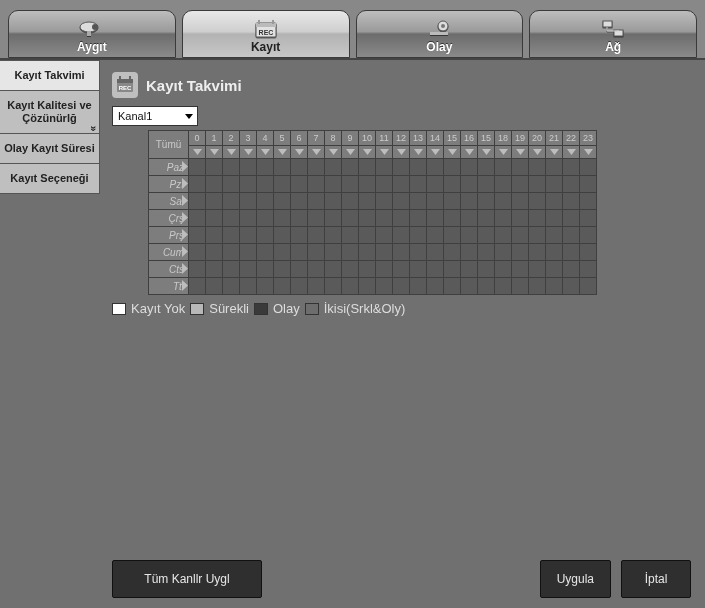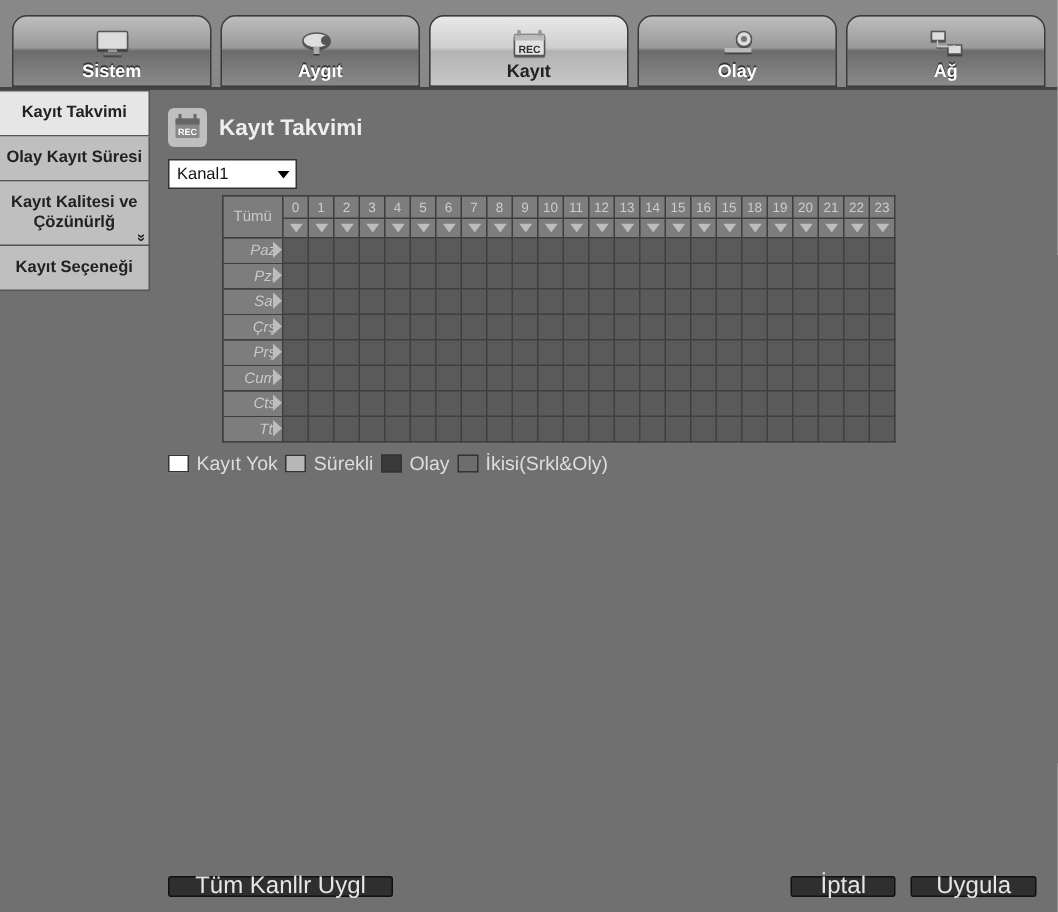--- a/index.html
+++ b/index.html
@@ -85,42 +85,32 @@
   .legend .sw { width:14px; height:12px; border:1px solid #333; }
   .legend .sw.none { background:#fff; }
   .legend .sw.cont { background:#b8b8b8; }
   .legend .sw.evt  { background:#3a3a3a; }
   .legend .sw.both { background:#6d6d6d; }
 
   
   .btnbar { margin-top:auto; display:flex; gap:10px; padding-top:20px; }
   .btnbar .spacer { flex:1; }
   .btn {
-    min-width:70px; height:14px; background:#2f2f2f; color:#e6e6e6; font-size:16px;
+    min-width:70px; height:38px; background:#2f2f2f; color:#e6e6e6; font-size:12px;
     border:1px solid #111; display:flex; align-items:center; justify-content:center;
     padding:0 16px; cursor:pointer; border-radius:2px;
   }
   .btn.wide { min-width:150px; }
 
 </style>
 </head>
 <body>
 
 <div class="app">
   <div class="topbar" id="topbar">
-      <div class="tab">
-        <div class="ticon">
-          <svg width="24" height="18" viewBox="0 0 24 18">
-            <rect x="2" y="1" width="20" height="12" rx="1" fill="#dcdcdc" stroke="#555"></rect>
-            <rect x="9" y="13" width="6" height="2" fill="#999"></rect>
-            <rect x="6" y="15" width="12" height="2" fill="#777"></rect>
-          </svg>
-        </div>
-        <span>Sistem</span>
-      </div>
       <div class="tab">
         <div class="ticon">
           <svg width="26" height="18" viewBox="0 0 26 18">
             <ellipse cx="10" cy="7" rx="9" ry="5" fill="#ddd" stroke="#555"></ellipse>
             <rect x="8" y="11" width="4" height="5" fill="#aaa"></rect>
             <circle cx="16" cy="7" r="3" fill="#555"></circle>
           </svg>
         </div>
         <span>Aygıt</span>
       </div>
@@ -154,22 +144,22 @@
             <path d="M7 7v4h11V10" stroke="#ccc" fill="none"></path>
           </svg>
         </div>
         <span>Ağ</span>
       </div>
     </div>
 
   <div class="content">
     <div class="sidebar" id="sidebar">
         <div class="sitem active">Kayıt Takvimi</div>
+        <div class="sitem expand">Kayıt Kalitesi ve Çözünürlğ</div>
         <div class="sitem">Olay Kayıt Süresi</div>
-        <div class="sitem expand">Kayıt Kalitesi ve Çözünürlğ</div>
         <div class="sitem">Kayıt Seçeneği</div>
       </div>
 
     <div class="main">
       <div class="title-row">
         <div class="page-icon">
           <svg width="18" height="18" viewBox="0 0 18 18">
             <rect x="1" y="3" width="16" height="13" rx="1" fill="#888"></rect>
             <rect x="1" y="3" width="16" height="4" fill="#666"></rect>
             <rect x="3" y="0" width="2" height="4" fill="#666"></rect>
@@ -579,18 +569,18 @@
         <span>Sürekli</span>
         <span class="sw evt"></span>
         <span>Olay</span>
         <span class="sw both"></span>
         <span>İkisi(Srkl&amp;Oly)</span>
       </div>
 
       <div class="btnbar">
         <div class="btn wide">Tüm Kanllr Uygl</div>
         <div class="spacer"></div>
+        <div class="btn">Uygula</div>
         <div class="btn">İptal</div>
-        <div class="btn">Uygula</div>
       </div>
     </div>
   </div>
 </div>
 
 </body></html>

